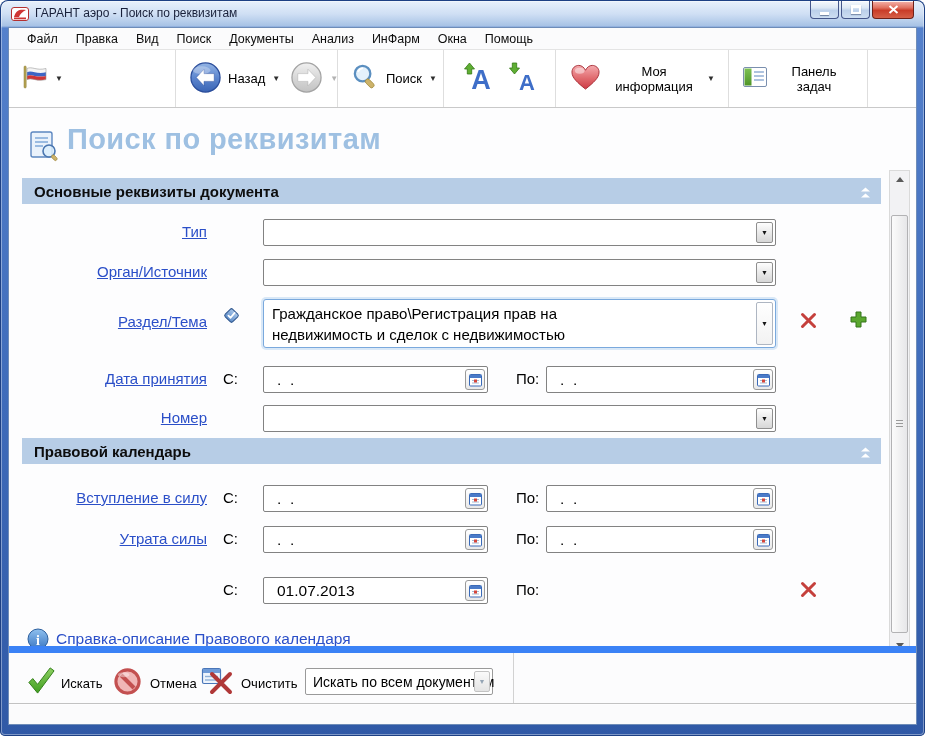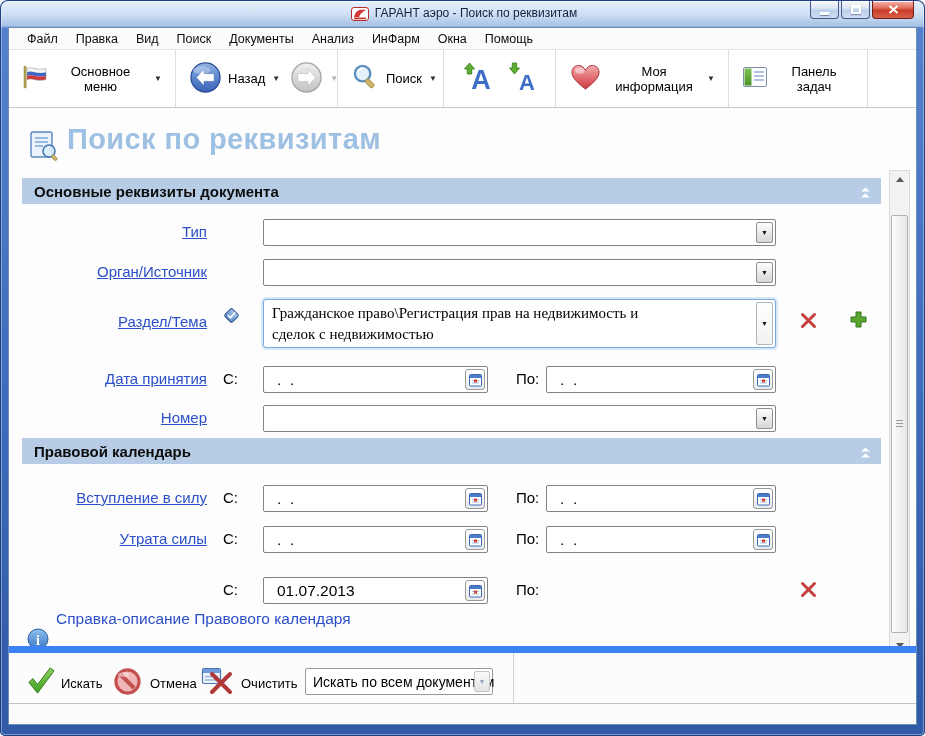--- a/index.html
+++ b/index.html
@@ -5,21 +5,21 @@
   * { margin:0; padding:0; box-sizing:border-box; }
   html,body { background:#ffffff; }
   body { font-family:"Liberation Sans",sans-serif; }
 
   .window { position:relative; width:925px; height:736px; overflow:hidden;
     border-radius:8px 8px 5px 5px;
     background:linear-gradient(180deg,#eaf2fc 0px,#cfdff4 14px,#a7c2e5 26px,#5581cc 28px,#3e6bba 55%,#3059a6 100%);
     box-shadow: inset 0 0 0 1px #1d4084, inset 0 0 0 2px rgba(255,255,255,.38); }
 
   
-  .titlebar { position:absolute; top:0; left:0; right:0; height:27px; display:flex; align-items:center; padding:0 8px 0 11px;justify-content:center; }
+  .titlebar { position:absolute; top:0; left:0; right:0; height:27px; display:flex; align-items:center; padding:0 8px 0 11px; }
   .app-icon { width:18px; height:16px; margin-right:6px; margin-top:1px; flex:0 0 auto; }
   .title-text { font-size:12px; color:#18203a; padding-bottom:1px; white-space:nowrap; }
   .win-controls { position:absolute; top:1px; right:11px; display:flex; gap:2px; }
   .win-btn { width:29px; height:18px; display:flex; align-items:center; justify-content:center;
     border:1px solid #44568a; border-top:none; border-radius:0 0 4px 4px;
     background:linear-gradient(180deg,#f6fafd 0%,#dde8f5 40%,#bcd0ea 55%,#cddef2 100%);
     box-shadow: inset 0 1px 0 rgba(255,255,255,.85); cursor:pointer; }
   .win-btn.close { width:42px; border-color:#6e2018;
     background:linear-gradient(180deg,#f4b5ad 0%,#e0705f 40%,#c93c28 55%,#d66048 100%); }
   .glyph-min { width:9px; height:3px; background:#fff; margin-top:7px; box-shadow:0 1px 1px rgba(20,40,80,.5); }
@@ -58,34 +58,34 @@
 
   .combo { position:absolute; left:254px; width:513px; height:27px; background:#fff;
     border:1px solid #828282; border-radius:2px; cursor:default; }
   .combo-btn { position:absolute; right:2px; top:2px; bottom:2px; width:17px;
     border:1px solid #8f8f8f; border-radius:2px;
     background:linear-gradient(180deg,#fefefe,#eaeaea 50%,#d7d7d7);
     display:flex; align-items:center; justify-content:center; cursor:pointer; }
   .cbcaret { font-size:7px; color:#141414; line-height:1; }
   .combo.topic { top:182px; height:49px; border:1px solid #7aa9dd; box-shadow:0 0 0 2px #d9e8f7; border-radius:3px; }
   .combo.topic .combo-btn { background:linear-gradient(180deg,#ffffff,#f2f2f2); border-color:#aeb6c2; }
-  .topic-text { position:absolute; left:8px; top:3px; width:370px; font-size:15px; line-height:1.42; color:#000;font-family:Liberation Serif, serif; }
+  .topic-text { position:absolute; left:8px; top:3px; width:370px; font-size:15px; line-height:1.42; color:#000; }
 
   .datebox { position:absolute; width:225px; height:27px; background:#fff; border:1px solid #828282; border-radius:2px; }
   .datebox input { position:absolute; inset:0; border:none; outline:none; background:transparent;
     padding:0 26px 0 13px; font:15.5px "Liberation Sans",sans-serif; color:#000; }
   .cal-btn { position:absolute; right:2px; top:2px; width:20px; height:21px; border:1px solid #9a9a9a;
     border-radius:3px; background:linear-gradient(180deg,#ffffff,#e9e9e9); display:flex; align-items:center;
     justify-content:center; padding:0; cursor:pointer; }
 
   .mini-icon-btn { position:absolute; width:19px; height:19px; background:none; border:none; padding:0; cursor:pointer; }
   .diamond { position:absolute; left:214px; top:190px; }
 
   .help-icon { position:absolute; left:18px; top:511px; cursor:pointer; }
-  .help-link { position:absolute; left:47px; top:493px; font-size:15.5px; color:#2b4fc8; cursor:pointer; }
+  .help-link { position:absolute; left:47px; top:513px; font-size:15.5px; color:#2b4fc8; cursor:pointer; }
 
   
   .scrollbar { position:absolute; right:6px; top:53px; width:21px; height:484px;
     background:#f2f2f4; border:1px solid #dadada; }
   .sb-btn { position:absolute; left:0; right:0; height:16px; display:flex; align-items:center; justify-content:center; cursor:pointer; }
   .sb-btn.up { top:0; } .sb-btn.down { bottom:0; }
   .tri-up { width:0; height:0; border-left:4px solid transparent; border-right:4px solid transparent; border-bottom:5px solid #5a5a5a; }
   .tri-down { width:0; height:0; border-left:4px solid transparent; border-right:4px solid transparent; border-top:5px solid #5a5a5a; }
   .sb-thumb { position:absolute; left:1px; right:1px; top:44px; height:418px;
     background:linear-gradient(90deg,#fbfbfb,#e7e7e9); border:1px solid #b2b2b4; border-radius:2px; cursor:pointer; }
@@ -157,21 +157,20 @@
         <button class="tbtn">
           <span>
             <svg width="26" height="26" viewBox="0 0 26 26">
               <rect x="2" y="2" width="2.2" height="22" rx="1" fill="#b5a352" stroke="#8d7d35" stroke-width="0.5"></rect>
               <path d="M5,4.5 C10,2 14.5,7 24,4.5 L24,8.2 C14.5,10.7 10,5.7 5,8.2 Z" fill="#f5f5f5"></path>
               <path d="M5,8.2 C10,5.7 14.5,10.7 24,8.2 L24,11.9 C14.5,14.4 10,9.4 5,11.9 Z" fill="#3d65c5"></path>
               <path d="M5,11.9 C10,9.4 14.5,14.4 24,11.9 L24,15.6 C14.5,18.1 10,13.1 5,15.6 Z" fill="#cf3535"></path>
               <path d="M5,4.5 C10,2 14.5,7 24,4.5 L24,15.6 C14.5,18.1 10,13.1 5,15.6 Z" fill="none" stroke="#9a9a9a" stroke-width="0.6"></path>
             </svg>
           </span>
-          <span>Основное меню</span>
           <span class="caret">▼</span>
         </button>
       </div>
 
       <div class="tgroup" style="width:162px">
         <button class="tbtn">
           <span>
             <svg width="33" height="33" viewBox="0 0 34 34">
               <defs>
                   <linearGradient id="gback" x1="0" y1="0" x2="0" y2="1">

